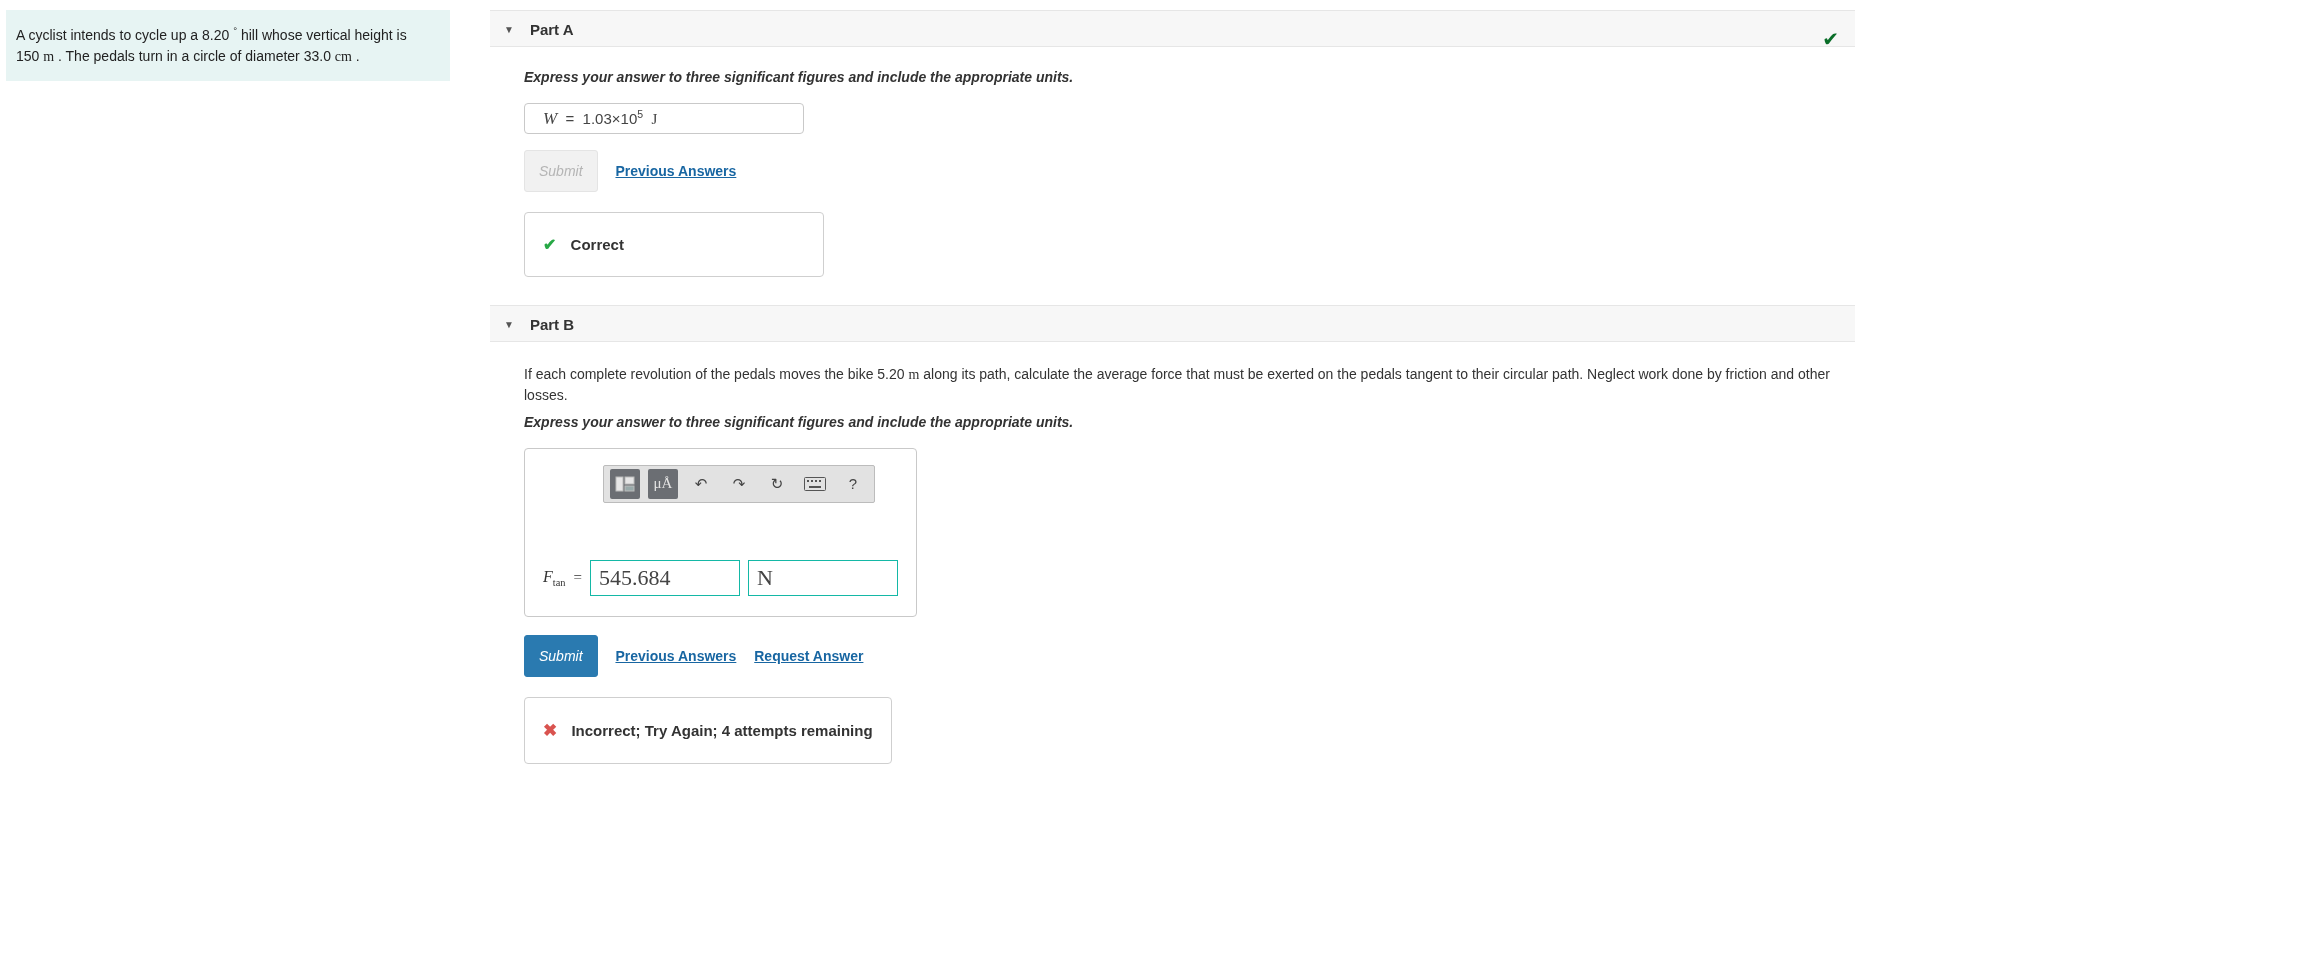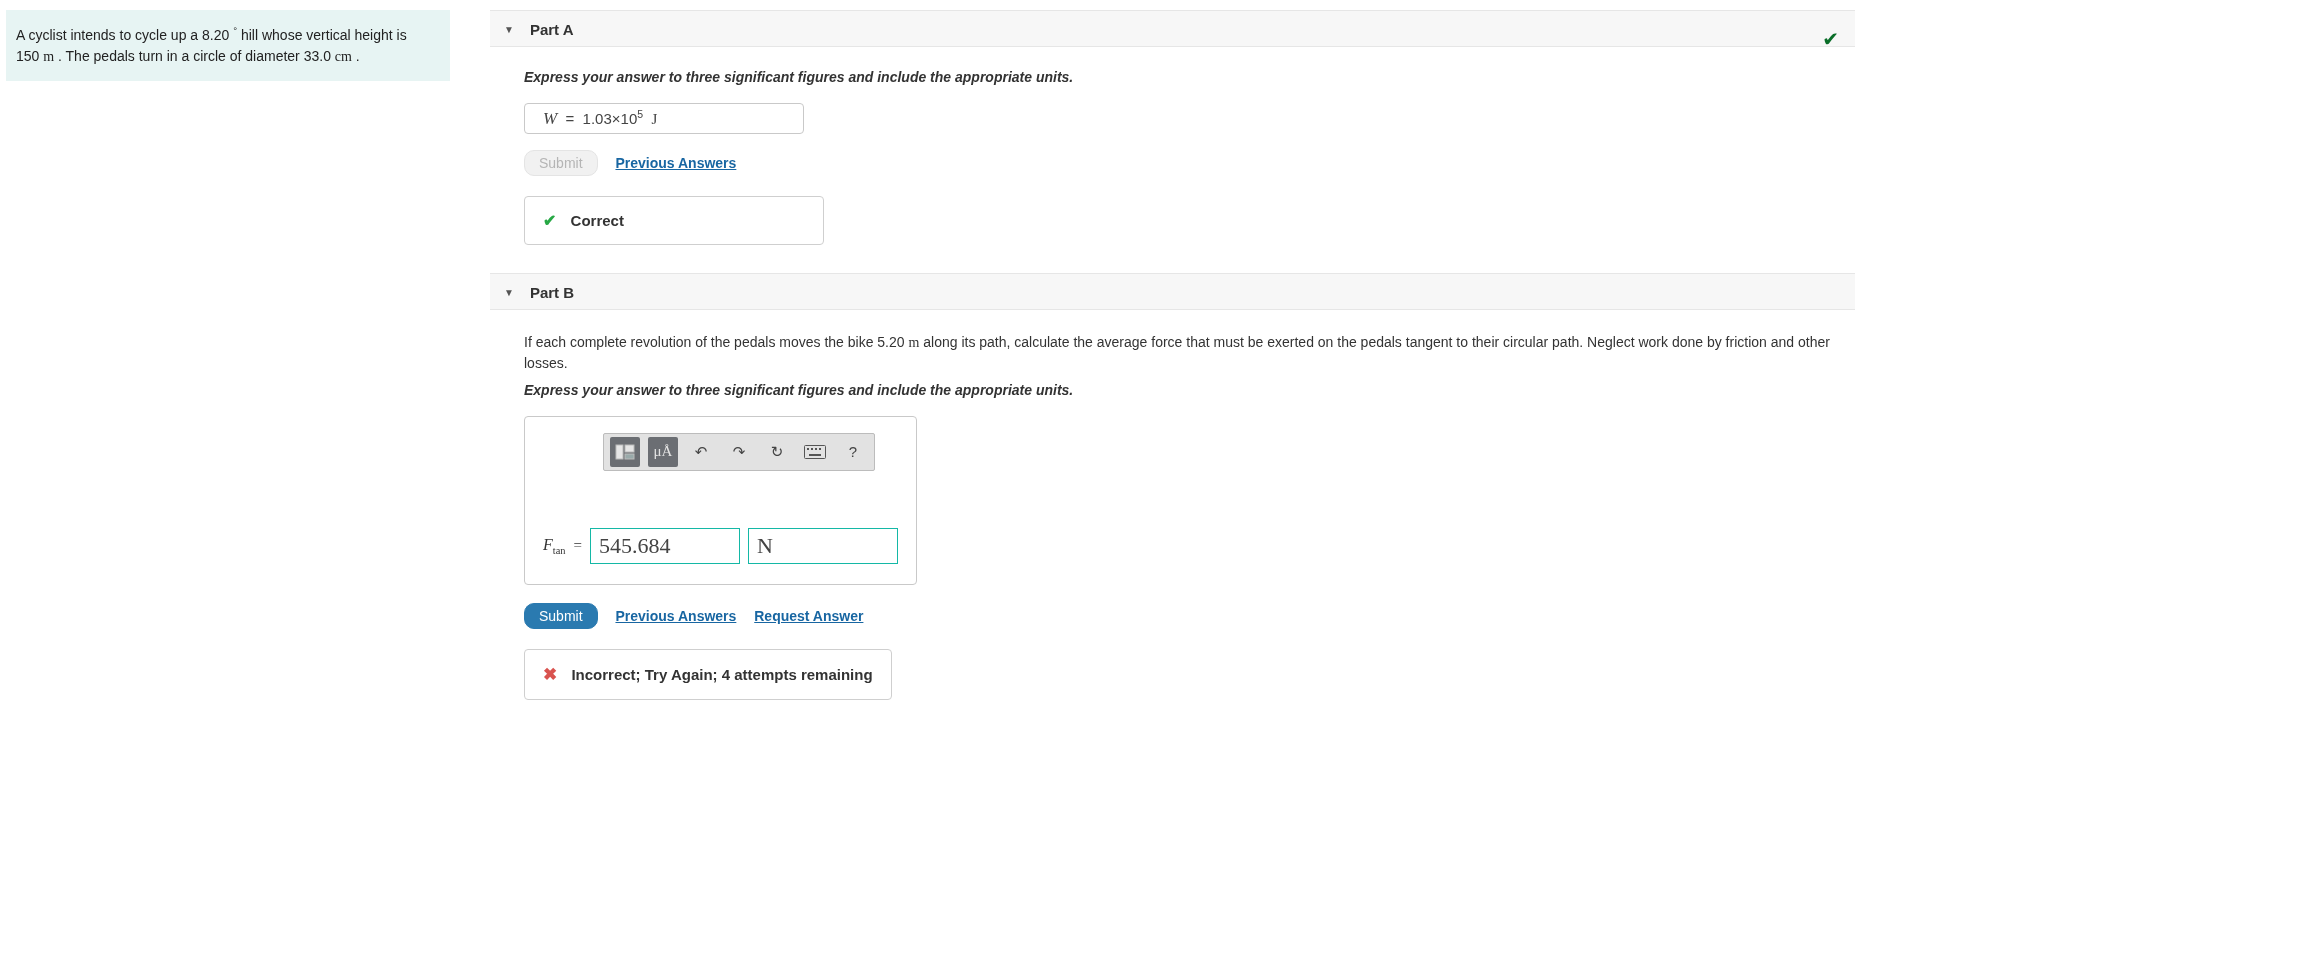--- a/index.html
+++ b/index.html
@@ -86,26 +86,27 @@
     min-width: 280px;
     font-size: 15px;
     color: #444;
     margin-bottom: 16px;
   }
   .answer-box-a .var { font-style: italic; font-family: "Times New Roman", serif; font-size: 17px; }
   .answer-box-a sup { font-size: 0.7em; }
   .btn-row { margin-bottom: 20px; }
   .btn {
     display: inline-block;
-    padding: 4px 14px;
-    font-size: 14px;
-    border-radius: 10px;
+    padding: 12px 14px;
+    font-size: 14px;
+    border-radius: 3px;
     cursor: pointer;
     margin-right: 14px;
     border: 1px solid transparent;
+    font-style: italic;
   }
   .btn-submit-disabled {
     background: #f1f1f1;
     color: #b5b5b5;
     border-color: #e4e4e4;
     cursor: default;
   }
   .btn-submit-active {
     background: #2a7ab0;
     color: #fff;
@@ -115,21 +116,21 @@
     color: #1866a2;
     font-weight: bold;
     font-size: 14px;
     text-decoration: underline;
     cursor: pointer;
     margin-right: 14px;
   }
   .feedback-box {
     border: 1px solid #cfcfcf;
     border-radius: 4px;
-    padding: 14px 18px;
+    padding: 22px 18px;
     display: inline-block;
     min-width: 300px;
     font-size: 15px;
     font-weight: bold;
     color: #333;
   }
   .feedback-box .check-icon {
     color: #27a845;
     margin-right: 10px;
     font-size: 16px;

